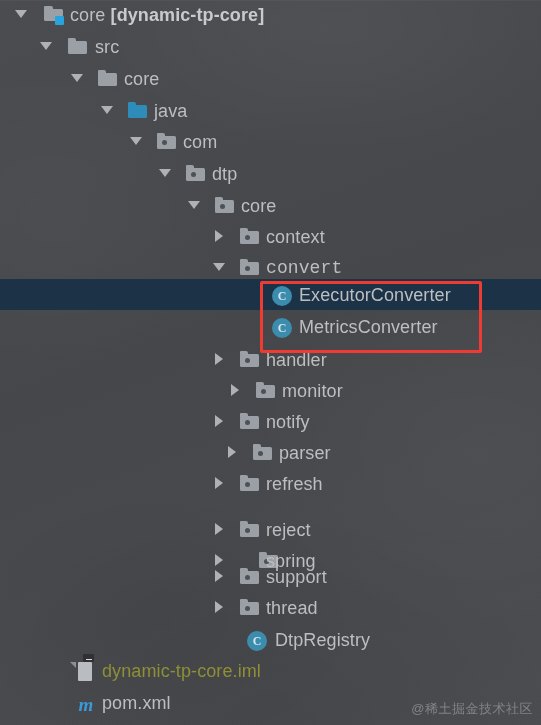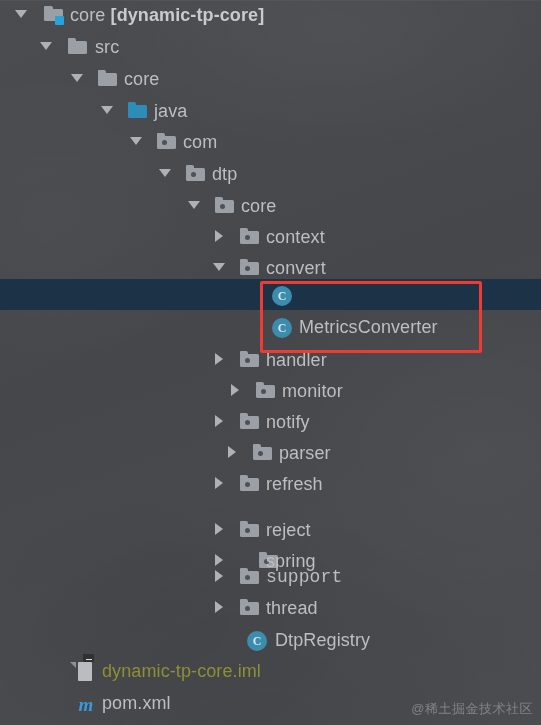--- a/index.html
+++ b/index.html
@@ -212,33 +212,34 @@
       <span class="icon" style="left:215px;top:7px;"><span class="fld"><span class="tab"></span><span class="body"></span><span class="dot"></span></span></span>
       <span class="label" style="left:241px;top:7px;"><span>core</span></span>
     </div>
     <div class="row" style="top: 221px;">
       <span class="twisty closed" style="left:212px;top:8px;">
         <i></i>
       </span>
       <span class="icon" style="left:240px;top:7px;"><span class="fld"><span class="tab"></span><span class="body"></span><span class="dot"></span></span></span>
       <span class="label" style="left:266px;top:7px;"><span>context</span></span>
     </div>
-    <div class="row" style="top: 252px;">
+    <div class="row" style="top: 252px; font-family: Liberation Mono, monospace;">
       <span class="twisty open" style="left:212px;top:8px;">
         <i></i>
       </span>
       <span class="icon" style="left:240px;top:7px;"><span class="fld"><span class="tab"></span><span class="body"></span><span class="dot"></span></span></span>
       <span class="label" style="left:266px;top:7px;"><span>convert</span></span>
     </div>
     <div class="row selected" style="top: 279px;">
       <span class="icon" style="left:272px;top:7px;">
         <span class="cls">
           <span>C</span>
         </span>
       </span>
+      <span class="label" style="left:299px;top:7px;"><span>ExecutorConverter</span></span>
     </div>
     <div class="row" style="top: 311px;">
       <span class="icon" style="left:272px;top:7px;">
         <span class="cls">
           <span>C</span>
         </span>
       </span>
       <span class="label" style="left:299px;top:7px;"><span>MetricsConverter</span></span>
     </div>
     <div class="row" style="top: 344px;">
@@ -288,21 +289,21 @@
         <i></i>
       </span>
       <span class="icon" style="left:240px;top:7px;"><span class="fld"><span class="tab"></span><span class="body"></span><span class="dot"></span></span></span>
       <span class="label" style="left:266px;top:7px;"><span>spring</span></span>
     </div>
     <div class="row" style="top: 561px;">
       <span class="twisty closed" style="left:212px;top:8px;">
         <i></i>
       </span>
       <span class="icon" style="left:240px;top:7px;"><span class="fld"><span class="tab"></span><span class="body"></span><span class="dot"></span></span></span>
-      <span class="label" style="left:266px;top:7px;font-family:Liberation Mono, monospace;"><span>support</span></span>
+      <span class="label" style="left:266px;top:7px;"><span>support</span></span>
     </div>
     <div class="row" style="top: 592px;">
       <span class="twisty closed" style="left:212px;top:8px;">
         <i></i>
       </span>
       <span class="icon" style="left:240px;top:7px;"><span class="fld"><span class="tab"></span><span class="body"></span><span class="dot"></span></span></span>
       <span class="label" style="left:266px;top:7px;"><span>thread</span></span>
     </div>
     <div class="row" style="top: 624px;">
       <span class="icon" style="left:247px;top:7px;">

